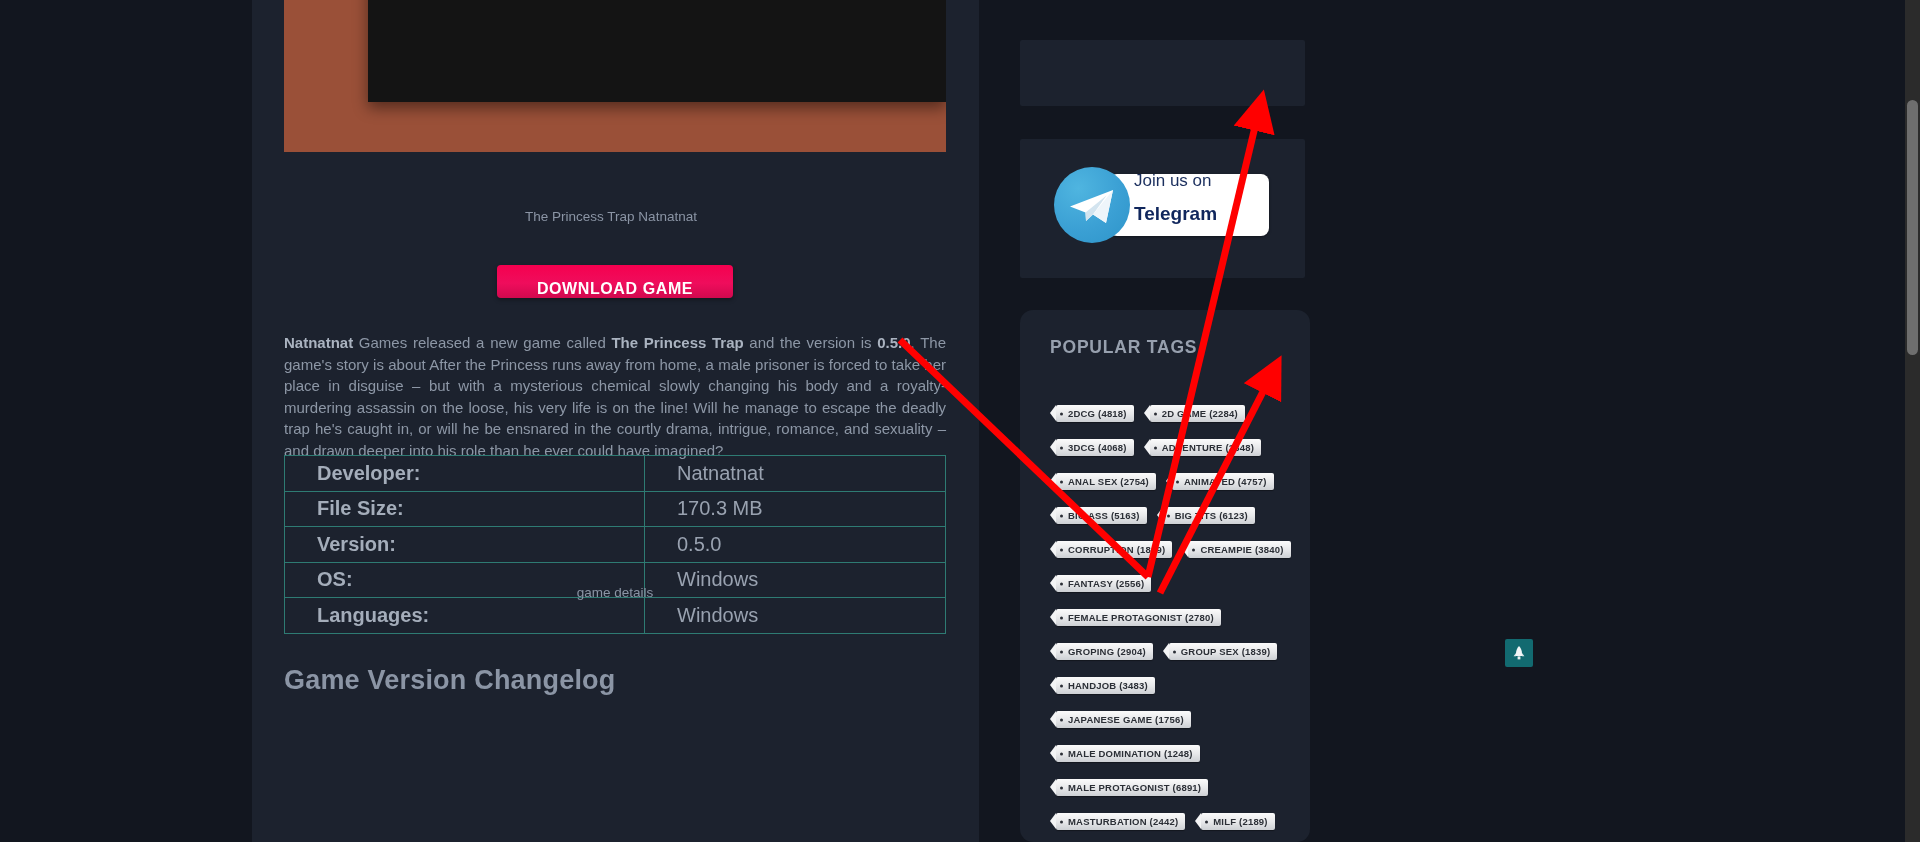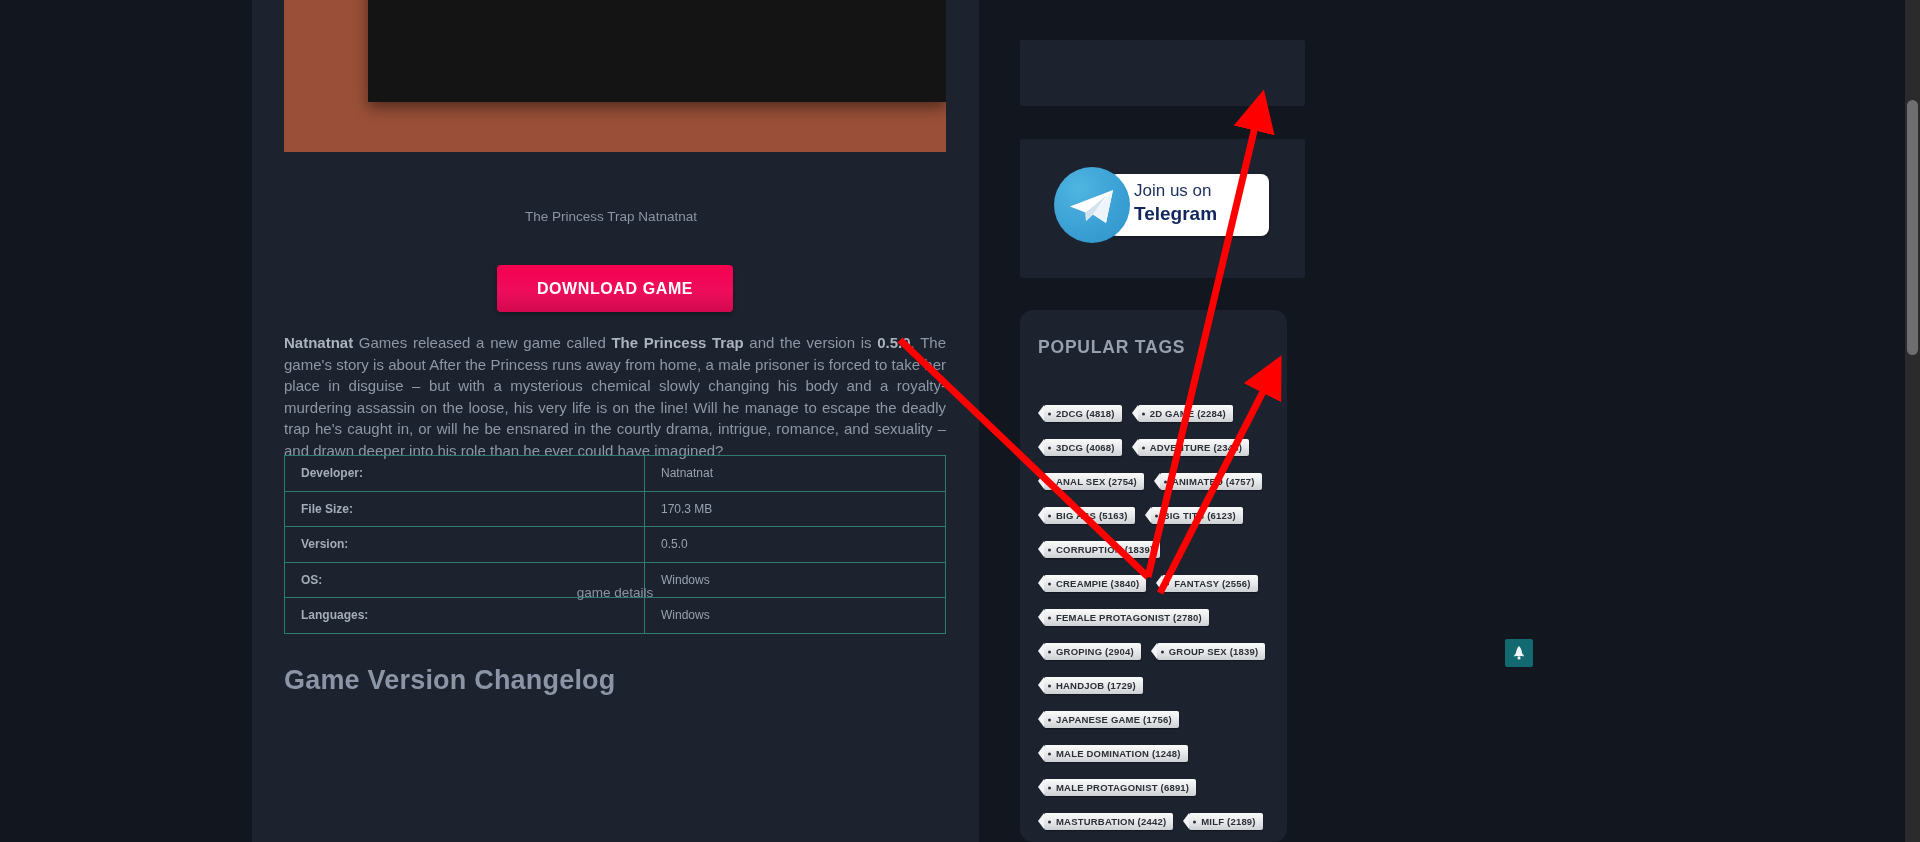--- a/index.html
+++ b/index.html
@@ -95,21 +95,21 @@
   
   .dl-wrap {
     position: absolute;
     left: 32px; top: 265px;
     width: 662px;
     text-align: center;
   }
   .dl-btn {
     display: inline-block;
     width: 236px;
-    height: 47px;
+    height: 33px;
     line-height: 47px;
     border: none;
     border-radius: 4px;
     background: linear-gradient(180deg,#f5004f 0%, #ef0d5c 55%, #d1094e 100%);
     color: #ffffff;
     font-size: 16px;
     font-weight: bold;
     letter-spacing: .6px;
     cursor: pointer;
     box-shadow: 0 2px 4px rgba(0,0,0,.35);
@@ -130,23 +130,23 @@
   
   .details-table {
     position: absolute;
     left: 32px; top: 455px;
     width: 662px;
     border-collapse: collapse;
     table-layout: fixed;
   }
   .details-table td {
     border: 1px solid #2e7b73;
-    padding: 0 16px;
+    padding: 0 32px;
     height: 35.5px;
-    font-size: 12px;
+    font-size: 20px;
     color: #99a2b0;
     vertical-align: middle;
   }
   .details-table td.key { width: 360px; font-weight: bold; color: #a4adba; }
   .details-table td.val { color: #99a2b0; }
 
   .table-caption {
     position: absolute;
     left: 32px; top: 585px;
     width: 662px;
@@ -190,21 +190,21 @@
   .tg-plate {
     position: absolute;
     left: 55px; top: 7px;
     width: 160px; height: 62px;
     background: #ffffff;
     border-radius: 8px;
     box-shadow: 0 1px 3px rgba(0,0,0,.4);
   }
   .tg-line1 {
     position: absolute;
-    left: 80px; top: 14px;
+    left: 80px; top: 4px;
     font-size: 17px;
     color: #1b2f5e;
   }
   .tg-line2 {
     position: absolute;
     left: 80px; top: 36px;
     font-size: 19px;
     font-weight: bold;
     color: #10265c;
   }
@@ -213,25 +213,25 @@
     left: 0; top: 0;
     width: 76px; height: 76px;
     border-radius: 50%;
     background: radial-gradient(circle at 32% 28%, #4fb5e0 0%, #3ba0d4 55%, #2d94c9 100%);
   }
   .tg-circle svg { position: absolute; left: 14px; top: 20px; }
 
   .widget-tags {
     position: absolute;
     left: 0; top: 310px;
-    width: 267px;
+    width: 290px;
     min-height: 532px;
     background: #1c222e;
     border-radius: 13px;
-    padding: 27px 18px 10px 18px;
+    padding: 27px 18px 10px 30px;
     overflow: hidden;
   }
   .tags-title {
     font-size: 17.5px;
     font-weight: bold;
     letter-spacing: .8px;
     color: #97a0ae;
     margin-bottom: 22px;
   }
   .tag-cloud { display: flex; flex-wrap: wrap; gap: 17px 10px; margin-top: 47px; }
@@ -433,21 +433,21 @@
           <a class="tag">
             <span class="dot"></span>
             <span>GROPING (2904)</span>
           </a>
           <a class="tag">
             <span class="dot"></span>
             <span>GROUP SEX (1839)</span>
           </a>
           <a class="tag">
             <span class="dot"></span>
-            <span>HANDJOB (1729)</span>
+            <span>HANDJOB (3483)</span>
           </a>
           <a class="tag">
             <span class="dot"></span>
             <span>JAPANESE GAME (1756)</span>
           </a>
           <a class="tag">
             <span class="dot"></span>
             <span>MALE DOMINATION (1248)</span>
           </a>
           <a class="tag">

